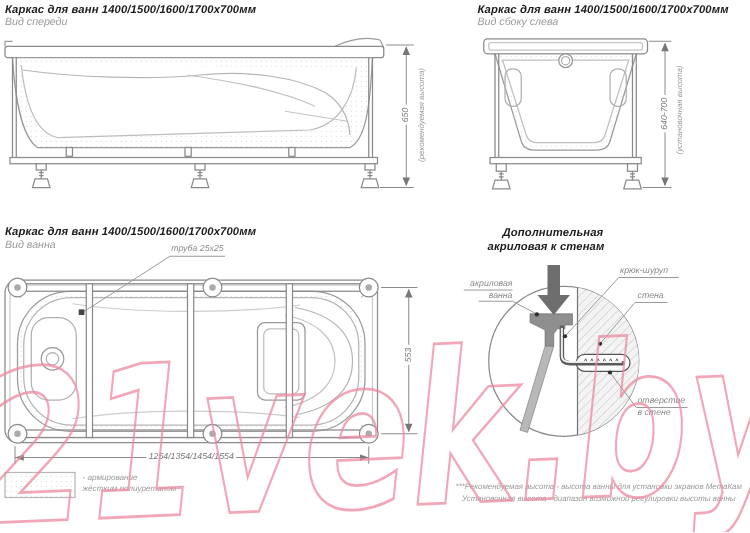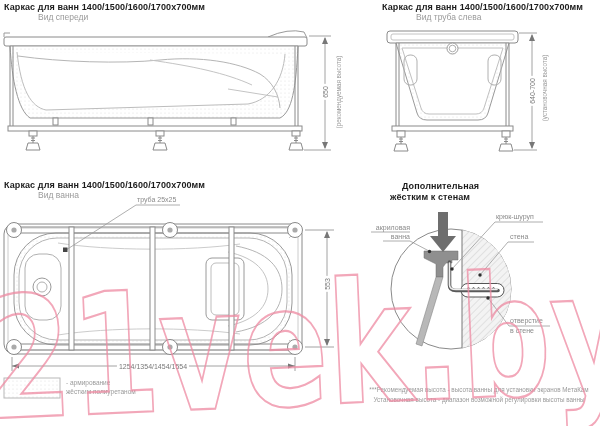--- a/index.html
+++ b/index.html
@@ -1,21 +1,21 @@
 <!DOCTYPE html>
 <html><head>
 <meta charset="utf-8">
 <style>
   html,body{margin:0;padding:0;background:#fff;}
   .page{position:relative;width:600px;height:426px;background:#fff;overflow:hidden;
-        font-family:"Liberation Sans","DejaVu Sans",sans-serif;}
+        font-family:"Liberation Sans","DejaVu Sans",sans-serif;font-style:italic;}
   svg{position:absolute;left:0;top:0;}
   .t{position:absolute;white-space:nowrap;}
   .title{font-size:9px;font-weight:bold;color:#1c1c1c;letter-spacing:.1px;}
-  .sub{font-size:8.5px;color:#9a9a9a;margin-left:34px;}
+  .sub{font-size:8.5px;color:#9a9a9a;}
   .lbl{font-size:7px;color:#8a8a8a;}
   .dim{font-size:7px;color:#777;background:#fff;padding:0 2px;}
   .rot{transform:translate(-50%,-50%) rotate(-90deg);}
   .ctr{transform:translate(-50%,-50%);}
   .note{font-size:6.3px;color:#9a9a9a;}
   .right{text-align:right;}
   .fn{position:absolute;left:356px;top:385px;width:246px;text-align:center;
       font-size:6.3px;line-height:9.5px;color:#9a9a9a;}
   .legend{font-size:6.5px;color:#9a9a9a;line-height:9px;}
 </style>
@@ -189,27 +189,27 @@
             <circle cx="488" cy="298" r="1.7"></circle>
         </g>
       </g>
     </g>
   </svg>
 
   <div class="t title" style="left:4px;top:2px;">Каркас для ванн 1400/1500/1600/1700x700мм</div>
   <div class="t sub" style="left:4px;top:12px;">Вид спереди</div>
 
   <div class="t title" style="left:382px;top:2px;">Каркас для ванн 1400/1500/1600/1700x700мм</div>
-  <div class="t sub" style="left:382px;top:12px;">Вид труба слева</div>
+  <div class="t sub" style="left:382px;top:12px;">Вид сбоку слева</div>
 
   <div class="t title" style="left:4px;top:180px;">Каркас для ванн 1400/1500/1600/1700x700мм</div>
   <div class="t sub" style="left:4px;top:190px;">Вид ванна</div>
 
   <div class="t title" style="left:402px;top:181px;">Дополнительная</div>
-  <div class="t title" style="left:390px;top:192px;">жёстким к стенам</div>
+  <div class="t title" style="left:390px;top:192px;">акриловая к стенам</div>
 
   <span class="t dim rot" style="left:325px;top:92px;">650</span>
   <span class="t note rot" style="left:338px;top:92px;">(рекомендуемая высота)</span>
 
   <span class="t dim rot" style="left:532px;top:91px;">640-700</span>
   <span class="t note rot" style="left:544px;top:88px;">(установочная высота)</span>
 
   <span class="t dim rot" style="left:327px;top:284px;">553</span>
   <span class="t dim ctr" style="left:153px;top:366px;">1254/1354/1454/1554</span>
 

